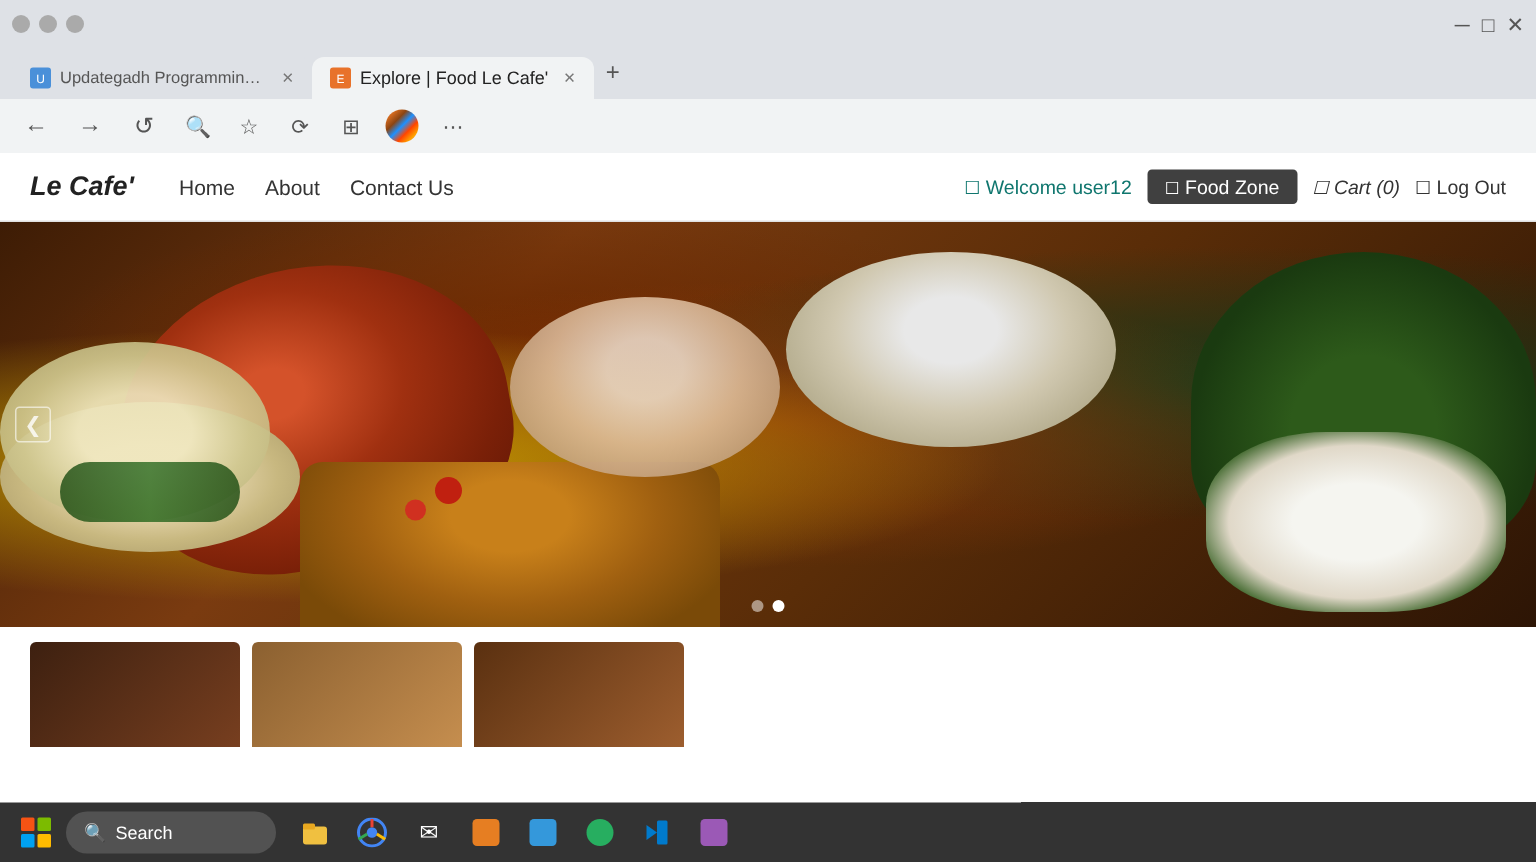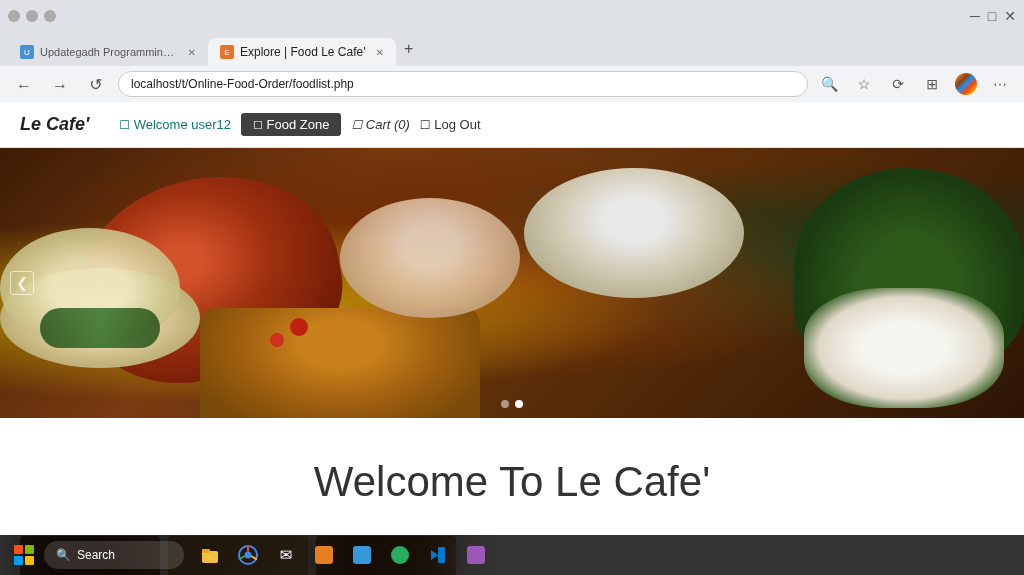--- a/index.html
+++ b/index.html
@@ -394,40 +394,42 @@
       <span style="font-size:12px;">Explore | Food Le Cafe'</span>
       <span class="tab-close">✕</span>
     </div>
     <button class="tab-new">+</button>
   </div>
 
   <div class="address-bar-row">
     <button class="nav-btn">←</button>
     <button class="nav-btn">→</button>
     <button class="nav-btn">↺</button>
-    <div class="address-bar">
-      <span style="font-size:12px;color:#222;">localhost/t/Online-Food-Order/foodlist.php</span>
-    </div>
     <div class="toolbar-icons">
       <div class="toolbar-icon">🔍</div>
       <div class="toolbar-icon">☆</div>
       <div class="toolbar-icon">⟳</div>
       <div class="toolbar-icon">⊞</div>
       <div class="toolbar-icon">
         <div class="profile-icon"></div>
       </div>
       <div class="toolbar-icon">⋯</div>
     </div>
   </div>
 </div>
 
 <div class="website">
 
   <nav class="site-nav">
     <span class="brand">Le Cafe'</span>
+    <div class="nav-links">
+      <a class="nav-link">Home</a>
+      <a class="nav-link">About</a>
+      <a class="nav-link">Contact Us</a>
+    </div>
     <div class="nav-right">
       <span class="nav-welcome">
         <span style="font-size:12px;">☐</span>
         <span>Welcome user12</span>
       </span>
       <span class="nav-foodzone">
         <span style="font-size:11px;">☐</span>
         <span>Food Zone</span>
       </span>
       <span class="nav-cart">
@@ -461,23 +463,20 @@
     </div>
 
     <div class="carousel-arrow-left">❮</div>
 
     <div class="carousel-indicators">
       <div class="indicator"></div>
       <div class="indicator active"></div>
     </div>
   </div>
 
-  <div class="welcome-section">
-    <h1 class="welcome-title">Welcome To Le Cafe'</h1>
-  </div>
 
   <div class="food-cards">
     <div class="food-card food-card-1"></div>
     <div class="food-card food-card-2"></div>
     <div class="food-card food-card-3"></div>
   </div>
 </div>
 
 <div class="taskbar">
 

